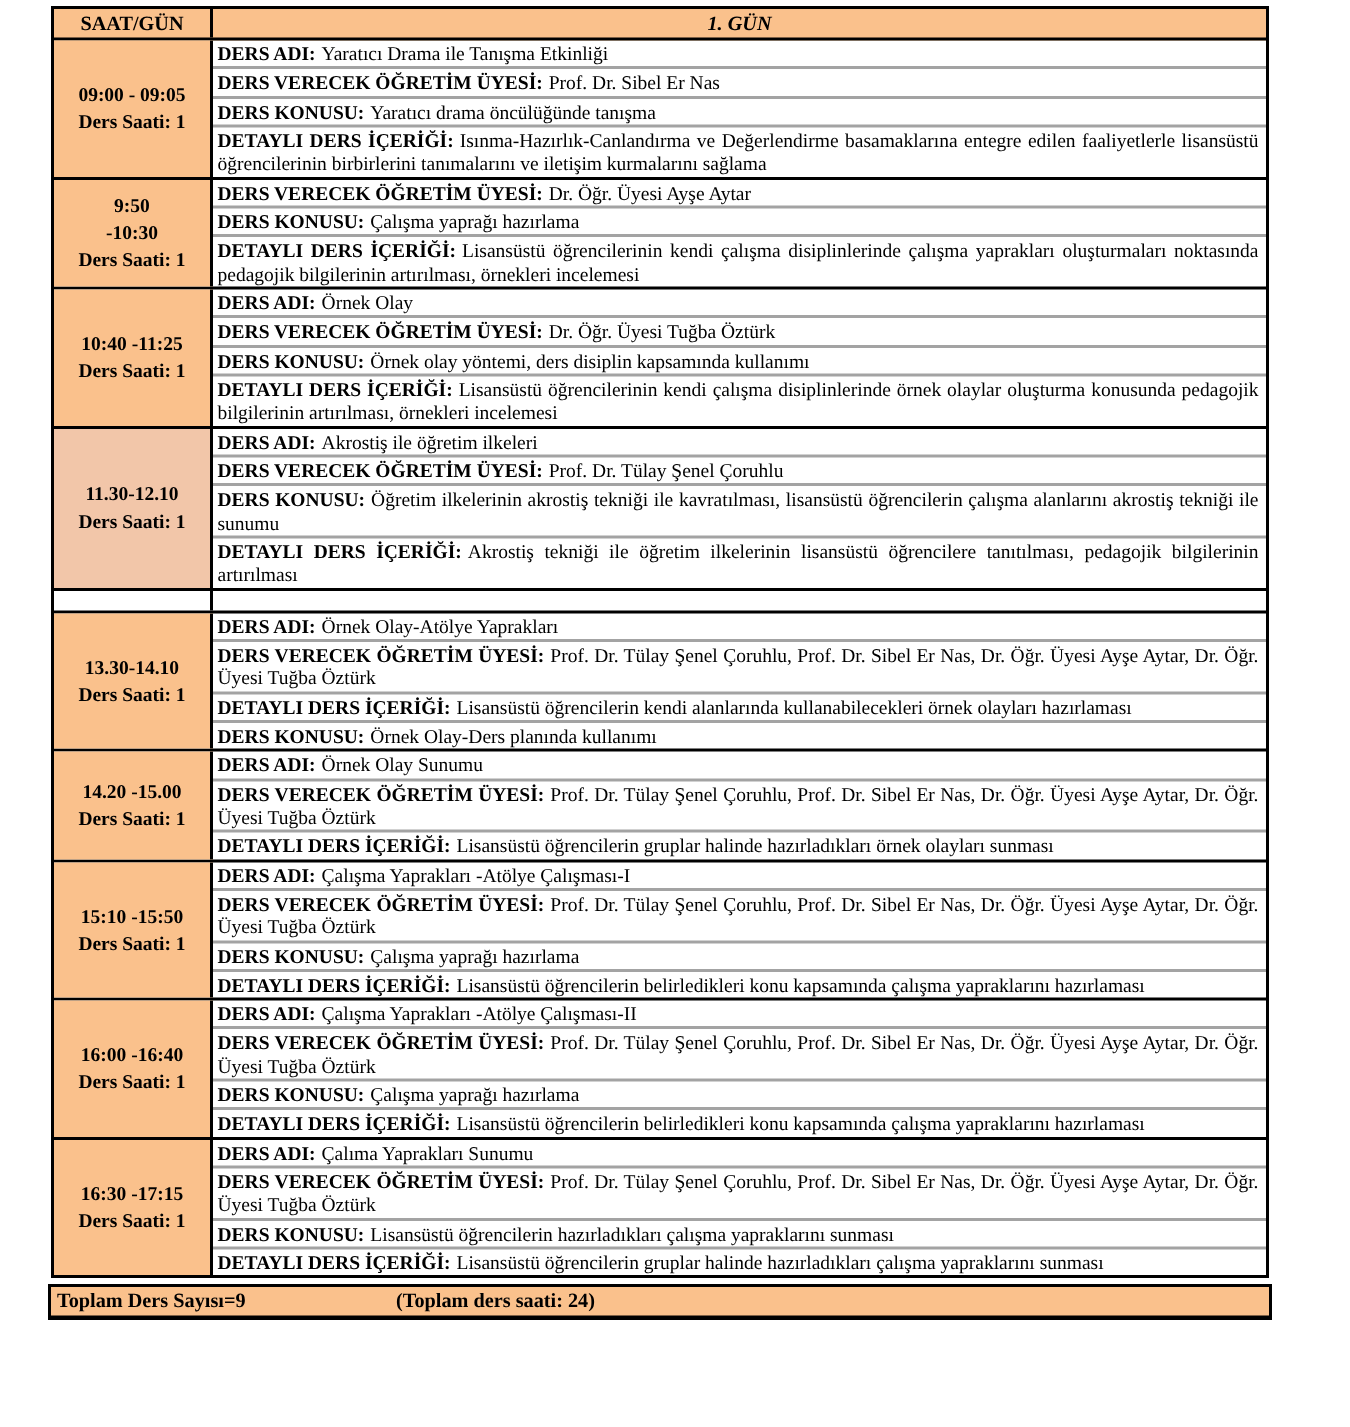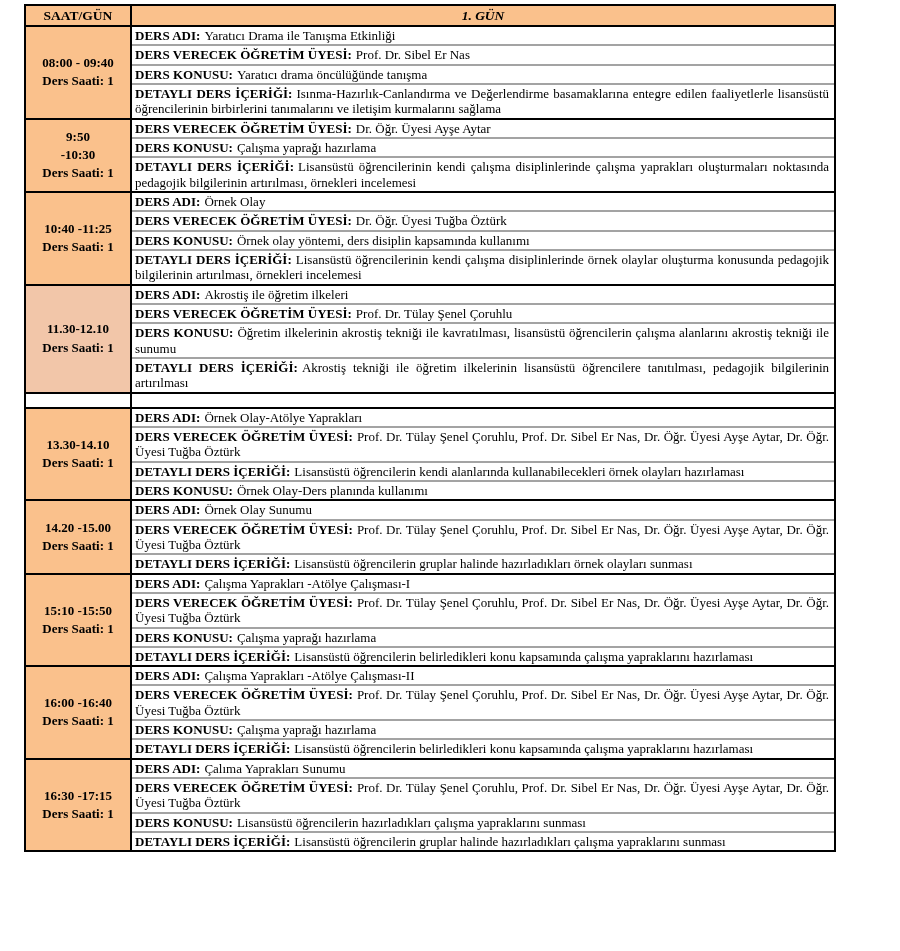--- a/index.html
+++ b/index.html
@@ -2,21 +2,21 @@
 <html style="--orange: #fac18c; --salmon: #f2c6a9; --border: #000000;"><head>
 <meta charset="utf-8">
 <style>
   * { box-sizing: border-box; margin: 0; padding: 0; }
   html, body { background: #ffffff; }
   body {
     width: 900px; height: 951px; overflow: hidden;
     font-family: "Liberation Serif", "DejaVu Serif", serif;
     color: #000;
   }
-  .page { padding: 4px 0 0 24px; }
+  .page { padding: 4px 0 0 34px; }
   .tbl { width: 812px; border: 2px solid #000; }
   .tbl > :last-child { border-bottom: none; }
 
   .hdr-row { display: flex; background: var(--orange, #fac18c); border-bottom: 2px solid #000; }
   .hdr-cell { font-weight: bold; font-size: 13.5px; text-align: center; padding: 2px 0 1px; }
   .hdr-time { width: 106px; border-right: 2px solid #000; }
   .hdr-day { flex: 1; font-style: italic; }
 
   .block { display: flex; border-bottom: 2px solid #000; }
   .time-cell {
@@ -51,21 +51,21 @@
 
 <div class="page">
   <div class="tbl">
 
     <div class="hdr-row">
       <div class="hdr-cell hdr-time">SAAT/GÜN</div>
       <div class="hdr-cell hdr-day">1. GÜN</div>
     </div>
 
     <div class="block">
-      <div class="time-cell">08:00 - 09:40
+      <div class="time-cell">09:00 - 09:05
 Ders Saati: 1</div>
       <div class="rows">
         <div class="row"><span class="lbl">DERS ADI:</span><span>Yaratıcı Drama ile Tanışma Etkinliği</span></div>
         <div class="row"><span class="lbl">DERS VERECEK ÖĞRETİM ÜYESİ:</span><span>Prof. Dr. Sibel Er Nas</span></div>
         <div class="row"><span class="lbl">DERS KONUSU:</span><span>Yaratıcı drama öncülüğünde tanışma</span></div>
         <div class="row"><span class="lbl">DETAYLI DERS İÇERİĞİ:</span><span>Isınma-Hazırlık-Canlandırma ve Değerlendirme basamaklarına entegre edilen faaliyetlerle lisansüstü öğrencilerinin birbirlerini tanımalarını ve iletişim kurmalarını sağlama</span></div>
       </div>
     </div>
 
     <div class="block">
@@ -155,13 +155,17 @@
       <div class="rows">
         <div class="row"><span class="lbl">DERS ADI:</span><span>Çalıma Yaprakları Sunumu</span></div>
         <div class="row"><span class="lbl">DERS VERECEK ÖĞRETİM ÜYESİ:</span><span>Prof. Dr. Tülay Şenel Çoruhlu, Prof. Dr. Sibel Er Nas, Dr. Öğr. Üyesi Ayşe Aytar, Dr. Öğr. Üyesi Tuğba Öztürk</span></div>
         <div class="row"><span class="lbl">DERS KONUSU:</span><span>Lisansüstü öğrencilerin hazırladıkları çalışma yapraklarını sunması</span></div>
         <div class="row"><span class="lbl">DETAYLI DERS İÇERİĞİ:</span><span>Lisansüstü öğrencilerin gruplar halinde hazırladıkları çalışma yapraklarını sunması</span></div>
       </div>
     </div>
 
   </div>
 
+  <div class="footer-row">
+    <span class="f-left">Toplam Ders Sayısı=9</span>
+    <span>(Toplam ders saati: 24)</span>
+  </div>
 </div>
 
 </body></html>

